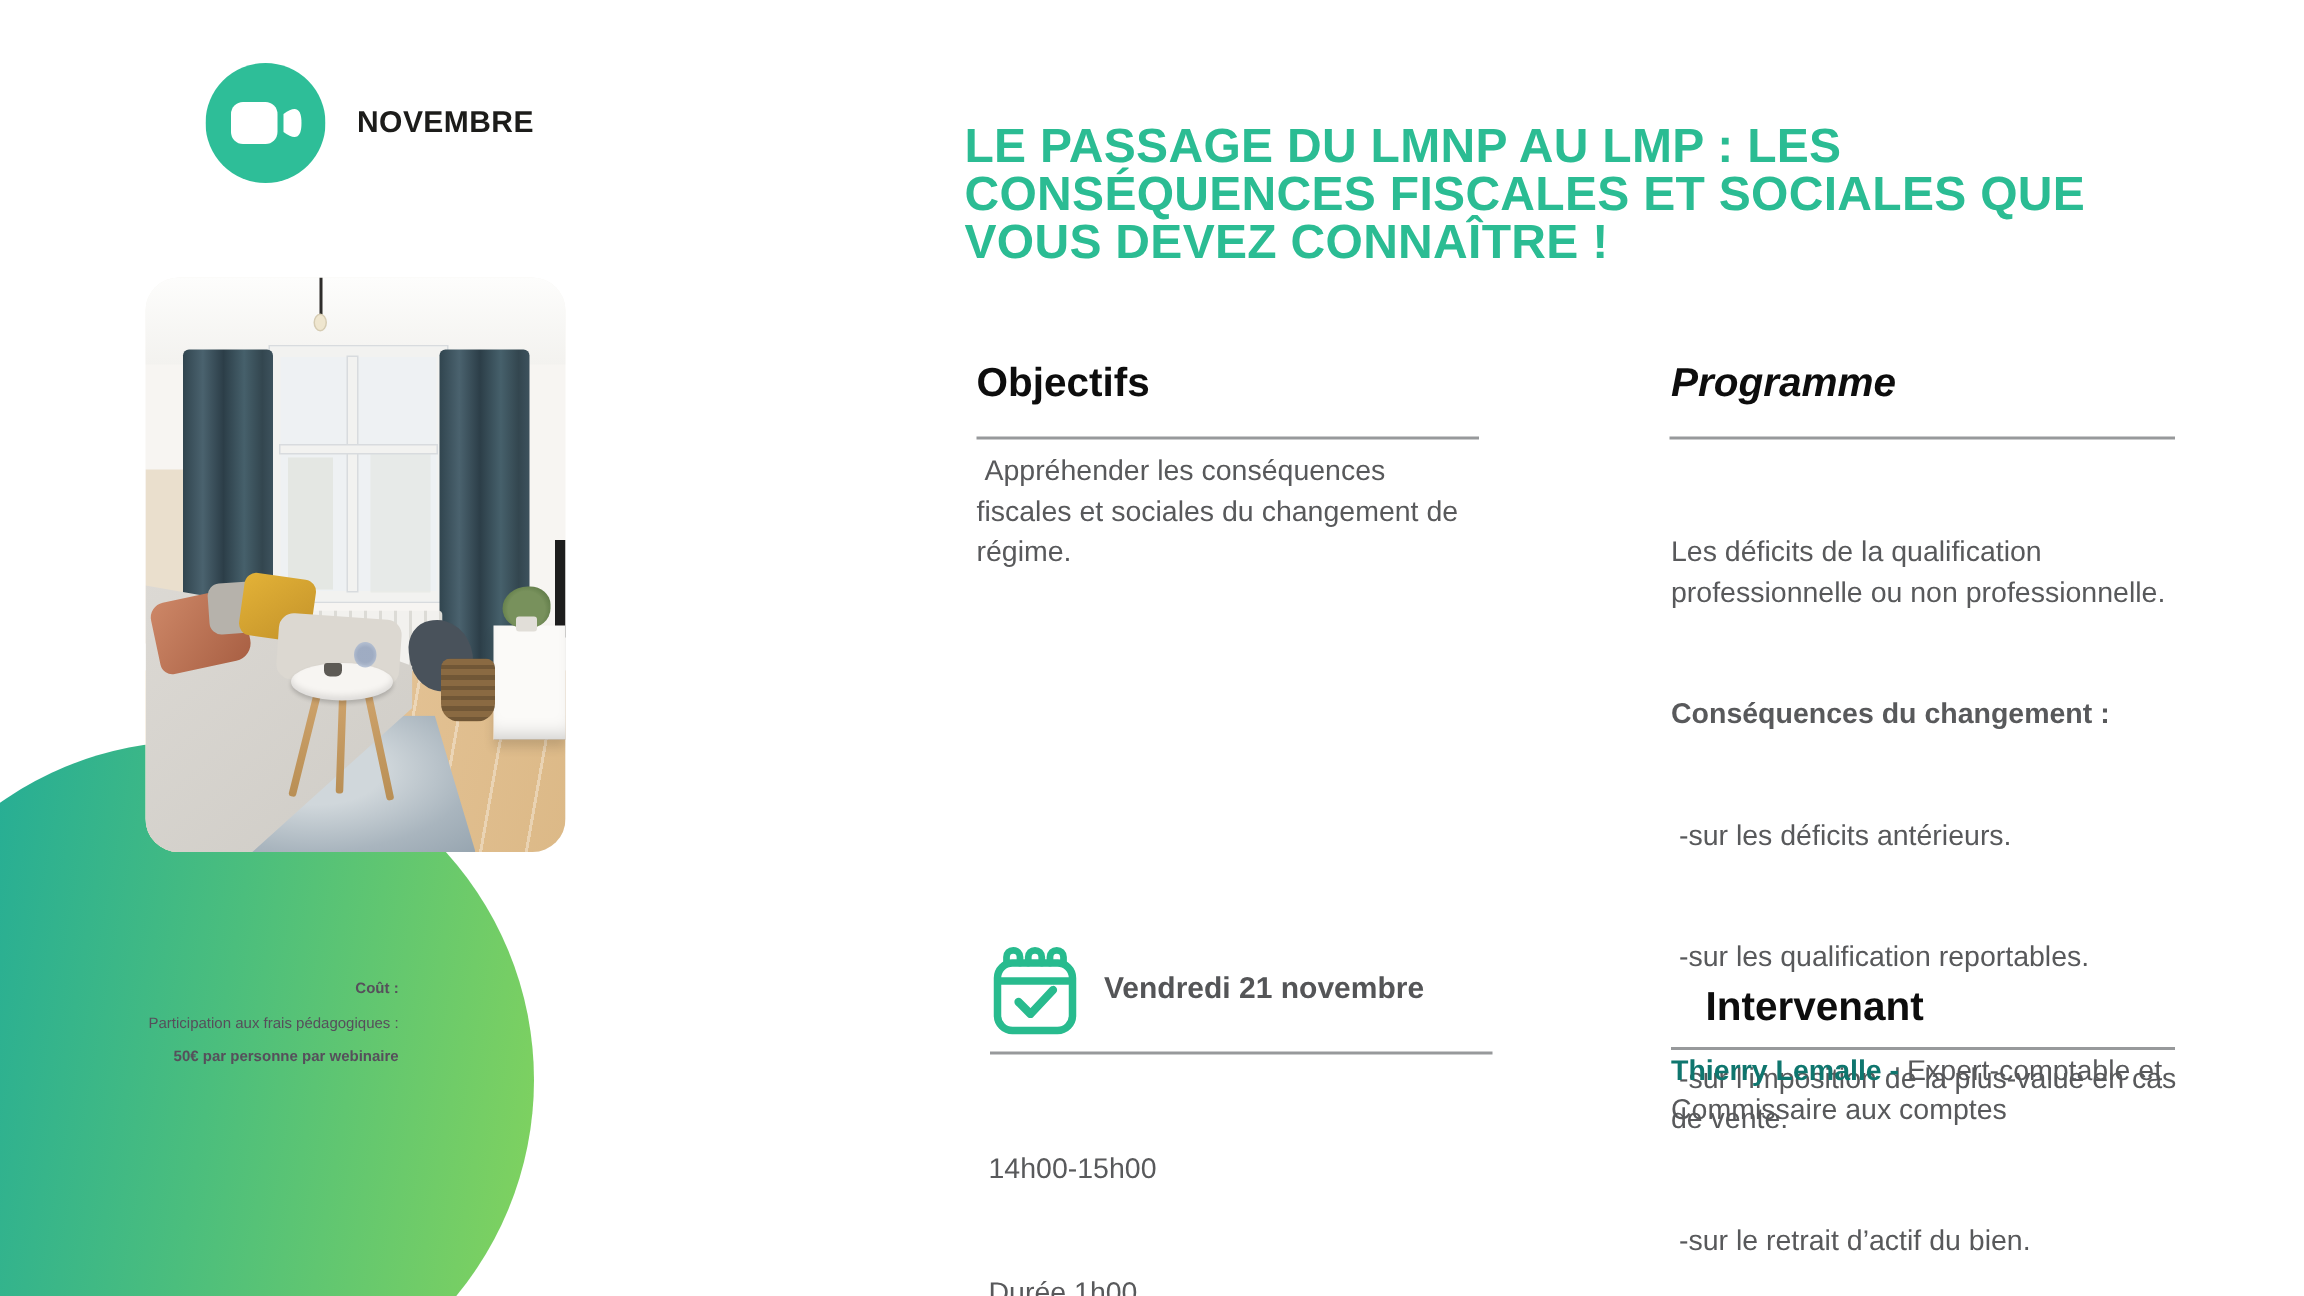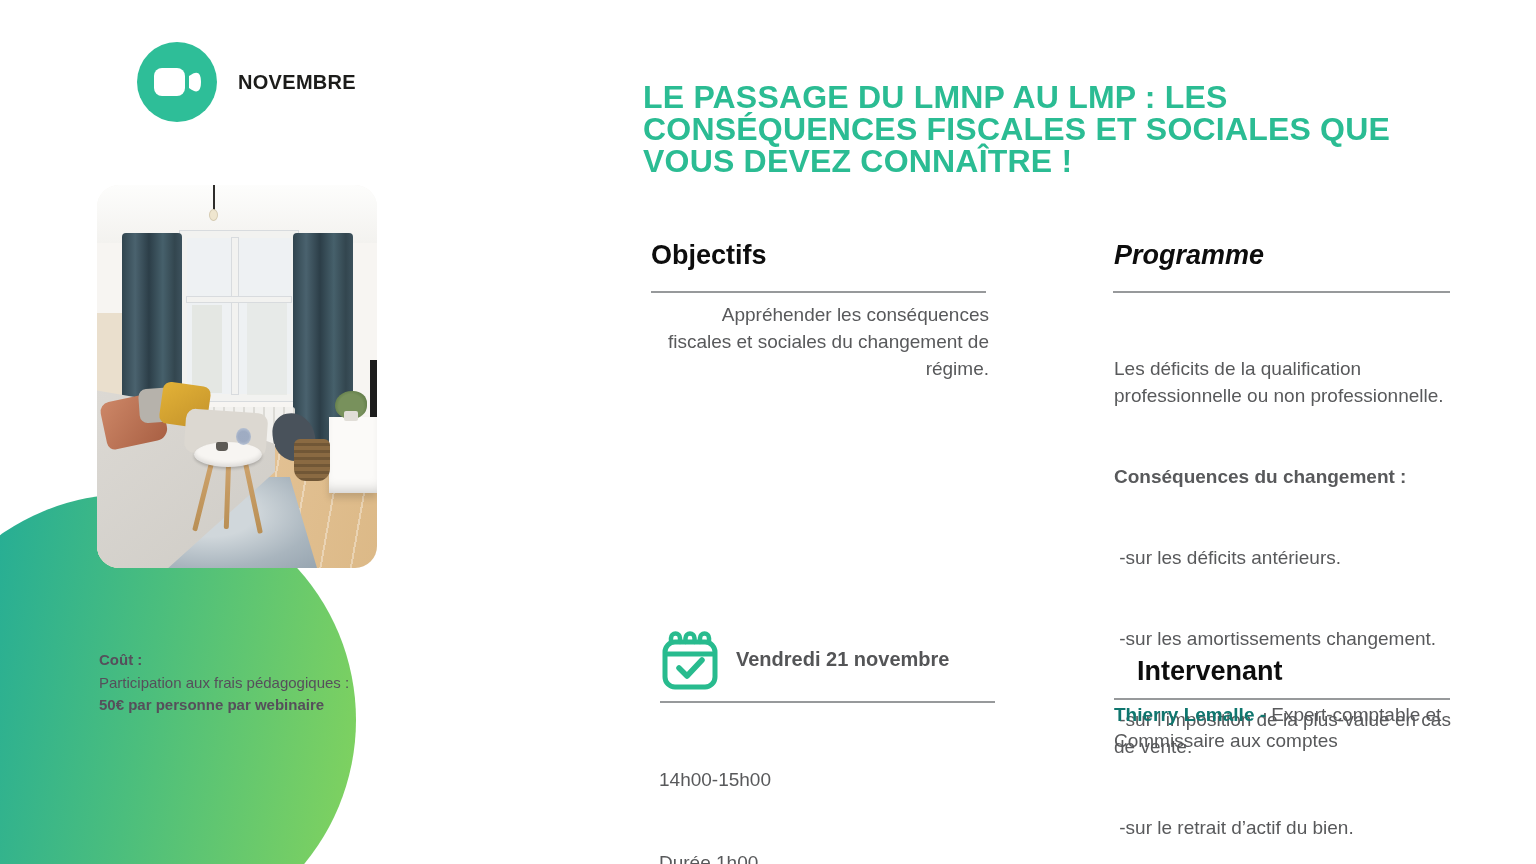--- a/index.html
+++ b/index.html
@@ -69,35 +69,35 @@
   .ph-leg3 { left:129px; top:280px; height:64px; transform:rotate(2deg); transform-origin:top; }
   .ph-tabletop { left:97px; top:257px; width:68px; height:25px; border-radius:50%; background:#f7f5f2;
     box-shadow:inset 0 -3px 4px rgba(0,0,0,.10), 0 2px 3px rgba(0,0,0,.18); }
   .ph-cup { left:119px; top:257px; width:12px; height:9px; background:#5d5a55; border-radius:2px 2px 4px 4px; }
   .ph-tplant { left:139px; top:243px; width:15px; height:17px; border-radius:50%;
     background:radial-gradient(circle,#94a4c0 0 45%, #aab8cf 70%); opacity:.85; }
   .ph-cord { left:116px; top:0; width:2px; height:26px; background:#2e2d2b; }
   .ph-bulb { left:112px; top:24px; width:9px; height:12px; border-radius:50%; background:#efe6cf; border:1px solid #d6ccb3; }
 
   
-  .cost { position:absolute; left:99px; top:649px; z-index:5; font-size:15px; line-height:22.5px; color:var(--cost-text,#564F5B); }
+  .cost { position:absolute; left:99px; top:649px; z-index:5; font-size:10px; line-height:22.5px; color:var(--cost-text,#564F5B);text-align:right; }
   .bold { font-weight:bold; }
 
   
   .heading { position:absolute; font-size:27px; line-height:30px; font-weight:bold; color:var(--heading-text,#0D0D0D); z-index:4; }
   .h-obj { left:651px; top:240px;text-align:right; }
   .h-prog { left:1114px; top:240px;font-style:italic; }
   .h-int { left:1117px; top:656px;margin-left:20px; }
   .rule { position:absolute; height:1.5px; background:var(--rule-gray,#97999B); z-index:4; }
   .r-obj { left:651px; top:291px; width:335px; }
   .r-prog { left:1113px; top:291px; width:337px; }
   .r-sched { left:660px; top:701px; width:335px; }
   .r-int { left:1114px; top:698px; width:336px; }
   .body-text { position:absolute; font-size:19px; line-height:27px; color:var(--body-text,#58595B); white-space:pre-wrap; z-index:4; }
-  .b-obj { left:651px; top:301px; width:338px;text-align:right; }
+  .b-obj { left:651px; top:301px; width:338px; }
   .b-prog { left:1114px; top:301px; width:342px; }
   .b-prog p { white-space:pre-wrap; }
   .b-times { left:659px; top:711px; width:300px; line-height:27.5px; }
   .b-int { left:1114px; top:702px; width:342px; line-height:26px; white-space:normal; }
   .b-int .bold { color:#0f766e; }
 
   
   .cal-icon { position:absolute; left:658px; top:629px; width:64px; height:64px; z-index:4; }
   .date-label { position:absolute; left:736px; top:648px; font-size:20px; font-weight:bold; color:var(--date-text,#545557); z-index:4; }
 </style>
@@ -166,21 +166,21 @@
   <h2 class="heading h-obj">Objectifs</h2>
   <div class="rule r-obj"></div>
   <p class="body-text b-obj"> Appréhender les conséquences fiscales et sociales du changement de régime.</p>
 
   <h2 class="heading h-prog">Programme</h2>
   <div class="rule r-prog"></div>
   <div class="body-text b-prog">
     <p>Les déficits de la qualification professionnelle ou non professionnelle.</p>
     <p class="bold">Conséquences du changement :</p>
     <p> -sur les déficits antérieurs.</p>
-    <p> -sur les amortissements changement.</p>
+    <p> -sur les qualification reportables.</p>
     <p> -sur l’imposition de la plus-value en cas de vente.</p>
     <p> -sur le retrait d’actif du bien.</p>
     
   </div>
 
   <div class="cal-icon">
     <svg viewBox="0 0 64 64" width="64" height="64" fill="none" stroke="#28BB8E">
       <path d="M13 13 v-4 a4.5 4.5 0 0 1 9 0 v4" stroke-width="4.5" stroke-linecap="round"></path>
       <path d="M27.5 13 v-4 a4.5 4.5 0 0 1 9 0 v4" stroke-width="4.5" stroke-linecap="round"></path>
       <path d="M42 13 v-4 a4.5 4.5 0 0 1 9 0 v4" stroke-width="4.5" stroke-linecap="round"></path>

